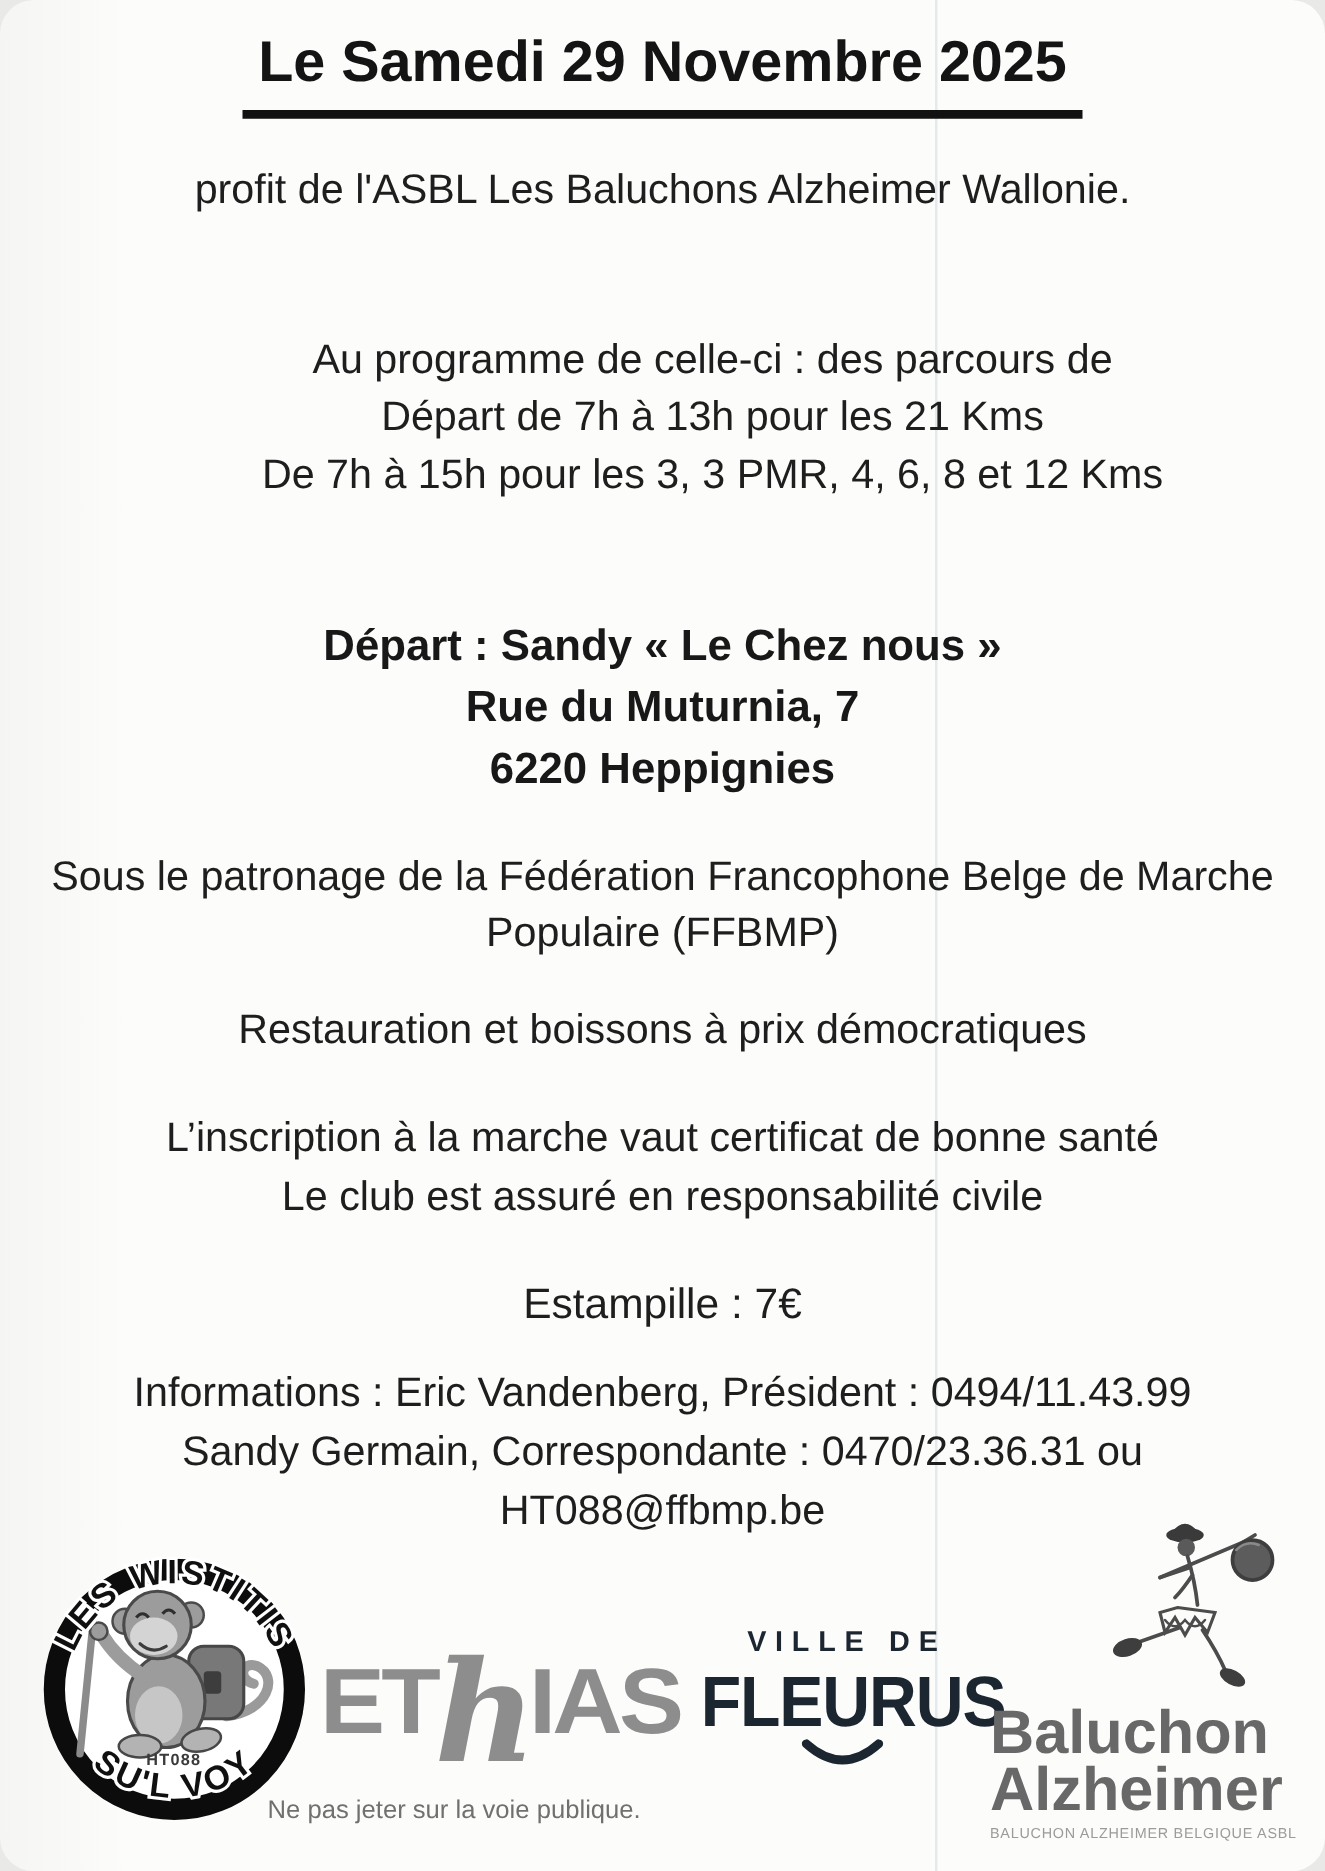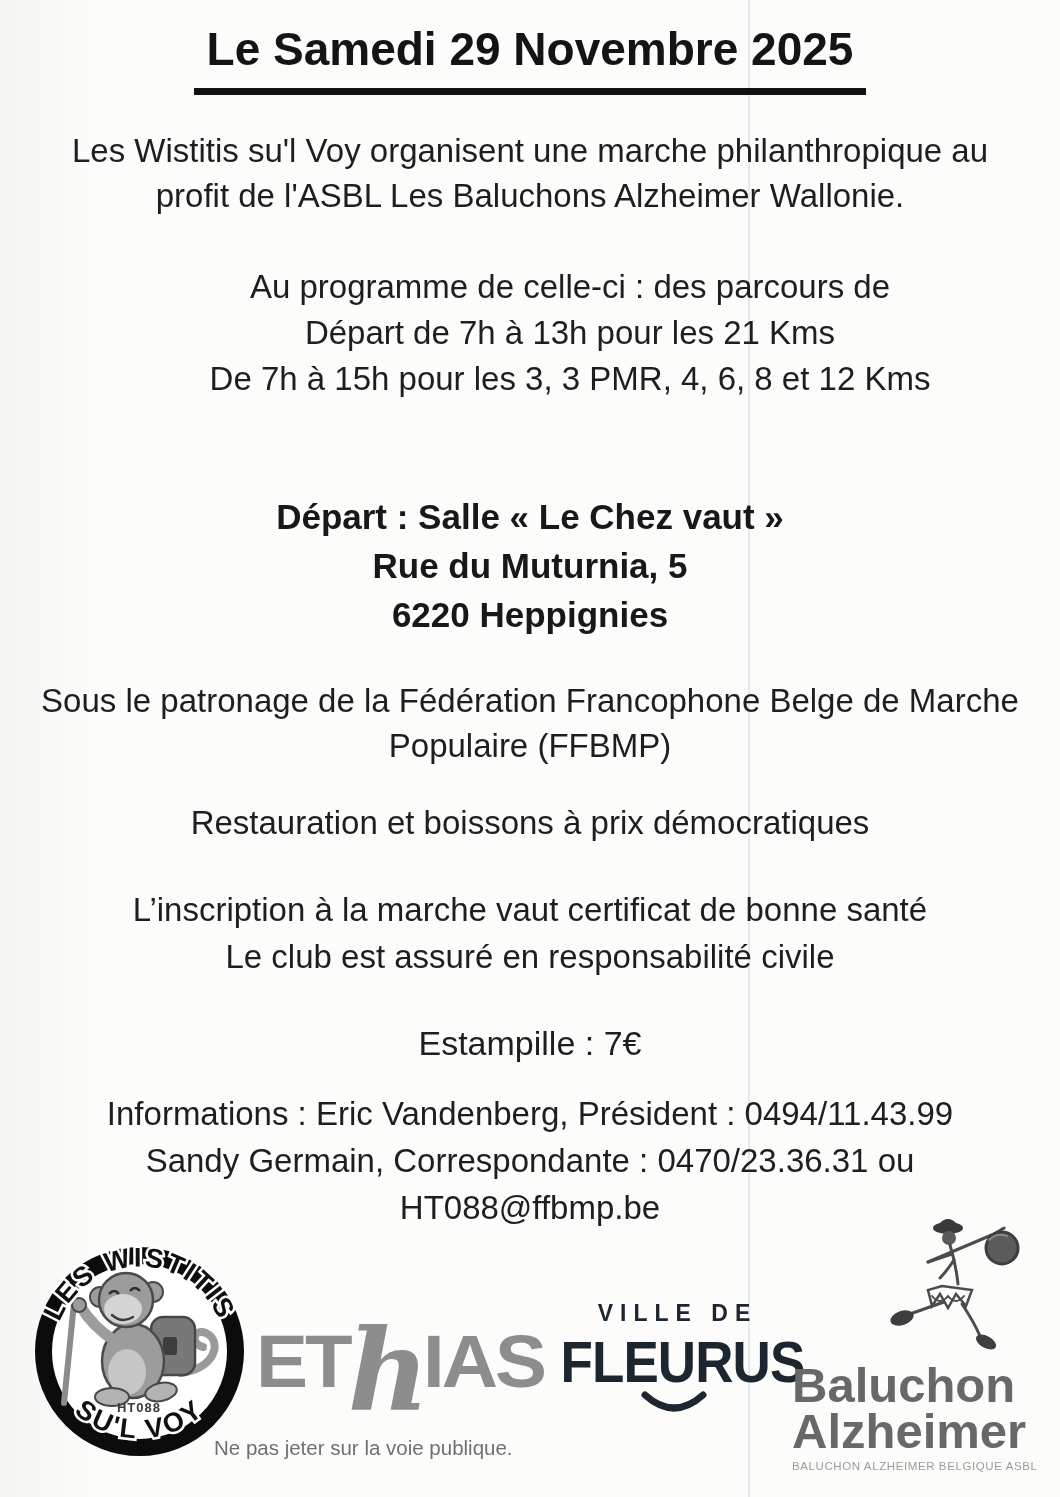--- a/index.html
+++ b/index.html
@@ -4,20 +4,21 @@
 <style>
   html,body{margin:0;padding:0;background:#e9e9e7;}
   .page{
     position:relative;
     width:1060px;height:1497px;
     margin:0 auto;
     background:linear-gradient(90deg,#f5f5f3 0px,#fcfcfb 100px,#fcfcfb 100%);
     font-family:"Liberation Sans",sans-serif;
     color:#1e1e1e;
     overflow:hidden;
+    border-radius:27px;
   }
   .scan-line{position:absolute;top:0;bottom:0;width:2px;background:rgba(185,205,218,.38);}
   .block{position:absolute;left:0;width:100%;text-align:center;}
   .title{top:22px;font-size:46px;font-weight:bold;letter-spacing:0px;color:#141414;}
   .title-underline{position:absolute;top:88px;left:50%;transform:translateX(-50%);width:672px;height:7px;background:#121212;}
   .intro{top:128px;font-size:33px;line-height:45px;}
   .program{top:264px;font-size:33px;line-height:46px;margin-left:40px;}
   .program .distances{font-size:37px;font-weight:bold;line-height:48px;}
   .departure{top:492px;font-size:35px;font-weight:bold;line-height:49px;color:#181818;}
   .patronage{top:678px;font-size:33px;line-height:45px;}
@@ -54,33 +55,32 @@
 <body>
 
 <div class="page">
 
   <div class="scan-line" style="left:748px"></div>
 
   <div class="block title">Le Samedi 29 Novembre 2025</div>
   <div class="title-underline"></div>
 
   <div class="block intro">
-    <div>Les Wistitis su'l Voy organisent une marche philanthropique au</div>
     <div>profit de l'ASBL Les Baluchons Alzheimer Wallonie.</div>
   </div>
 
   <div class="block program">
     <div>Au programme de celle-ci : des parcours de</div>
     <div>Départ de 7h à 13h pour les 21 Kms</div>
     <div>De 7h à 15h pour les 3, 3 PMR, 4, 6, 8 et 12 Kms</div>
   </div>
 
   <div class="block departure">
-    <div>Départ : Salle « Le Chez vaut »</div>
-    <div>Rue du Muturnia, 5</div>
+    <div>Départ : Sandy « Le Chez nous »</div>
+    <div>Rue du Muturnia, 7</div>
     <div>6220 Heppignies</div>
   </div>
 
   <div class="block patronage">
     <div>Sous le patronage de la Fédération Francophone Belge de Marche</div>
     <div>Populaire (FFBMP)</div>
   </div>
 
   <div class="block catering">Restauration et boissons à prix démocratiques</div>
 

